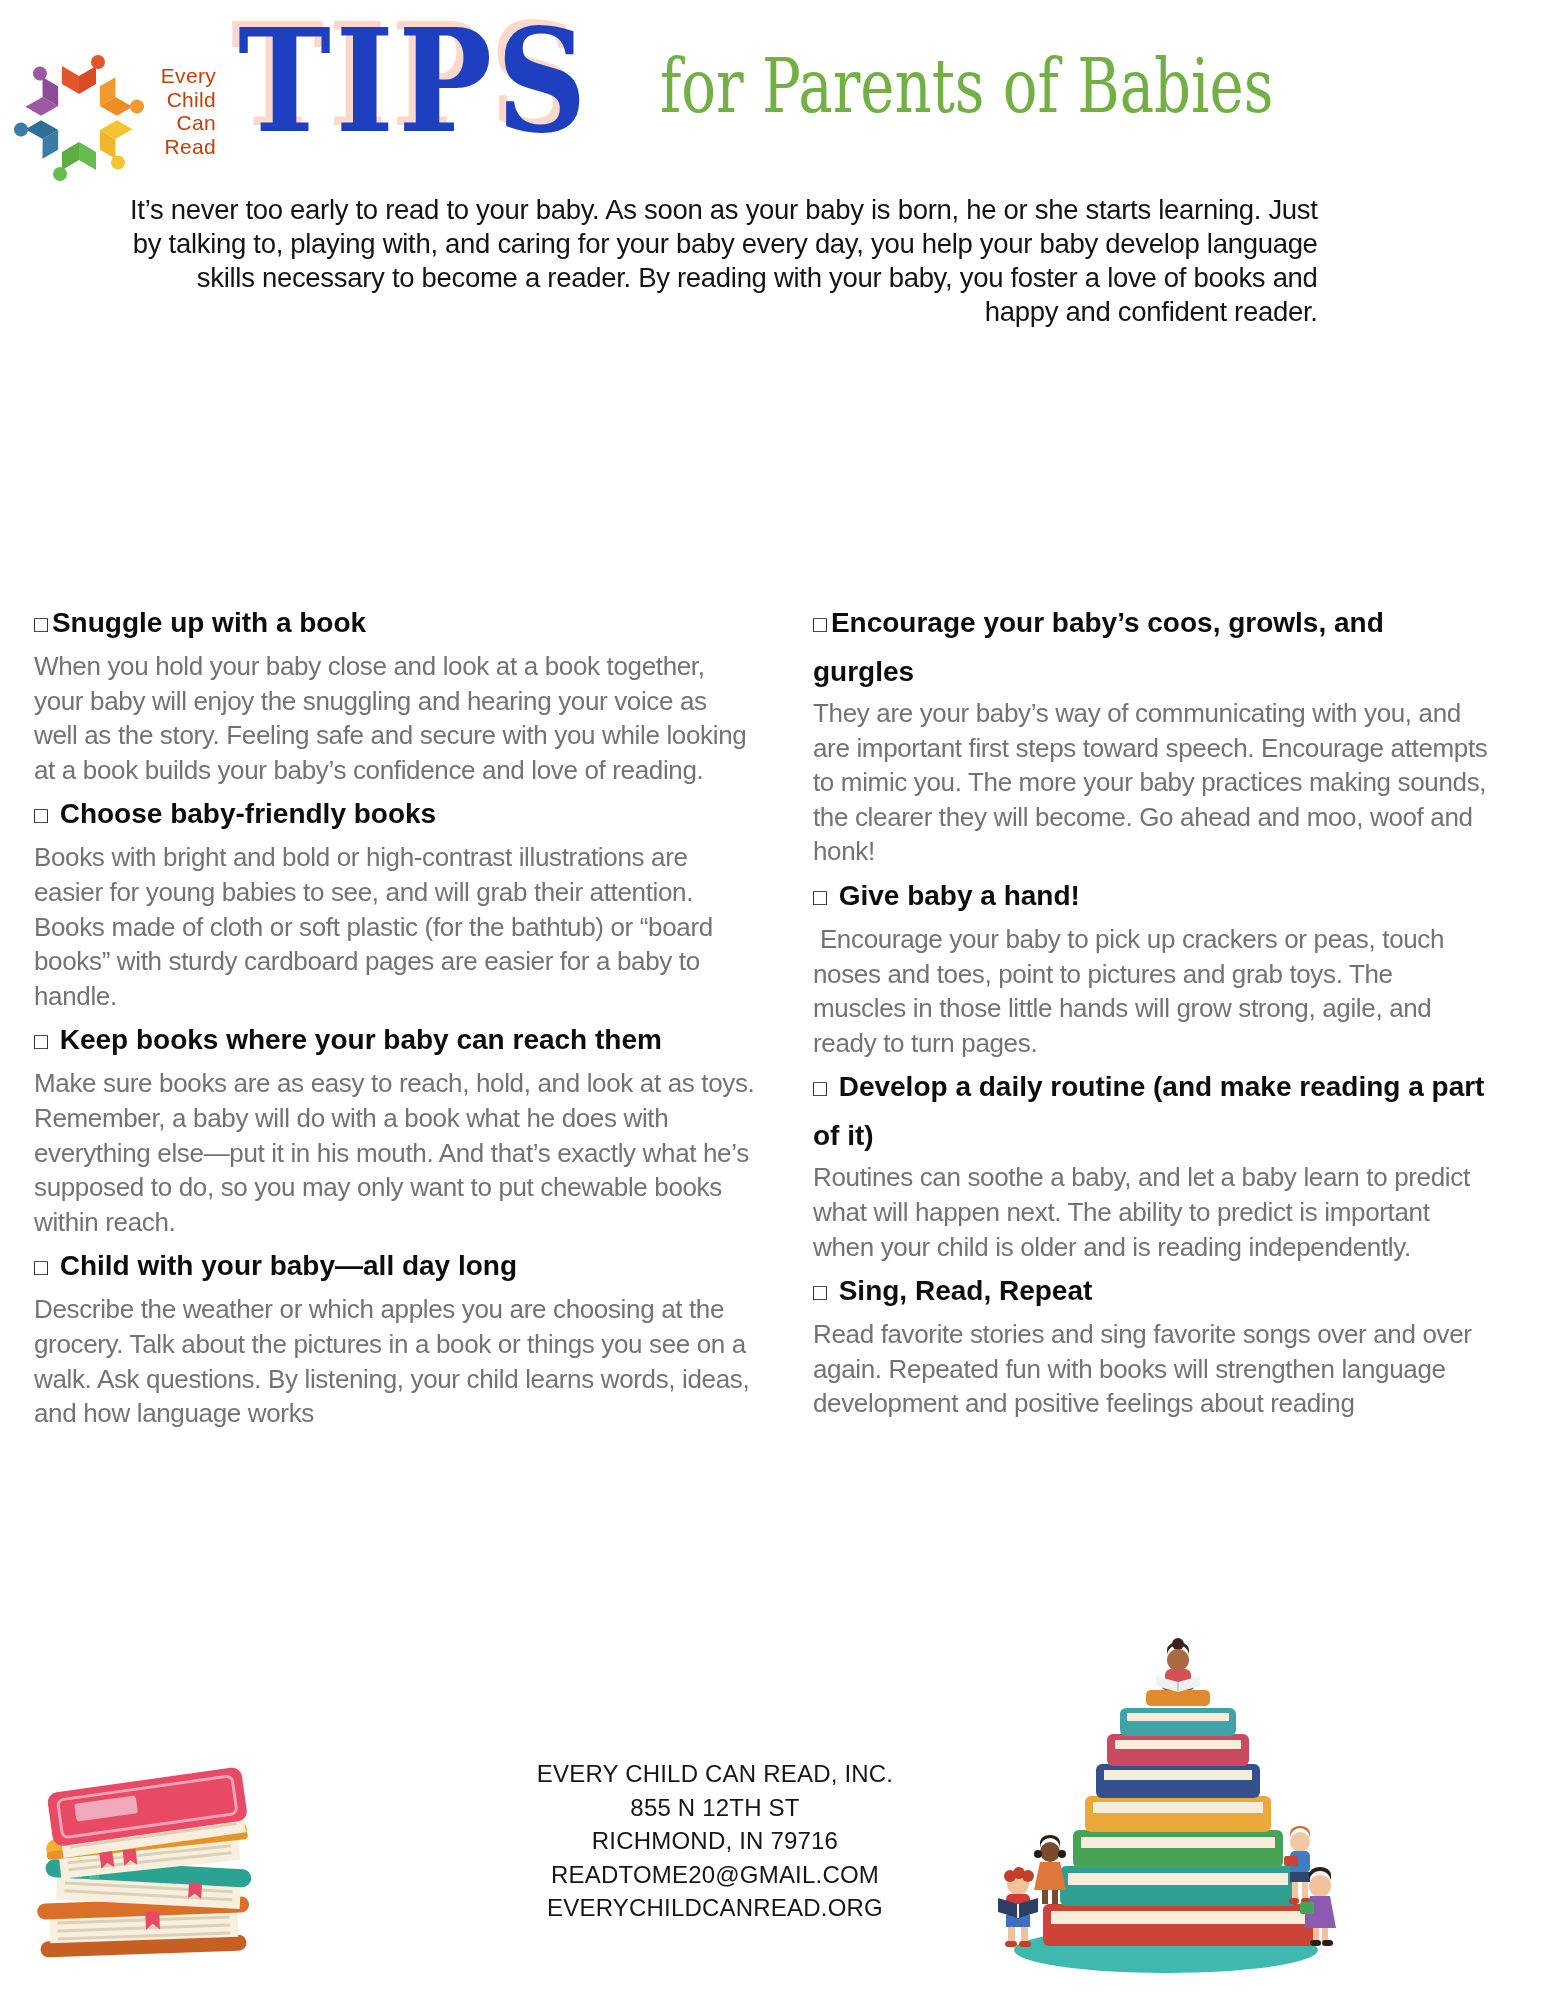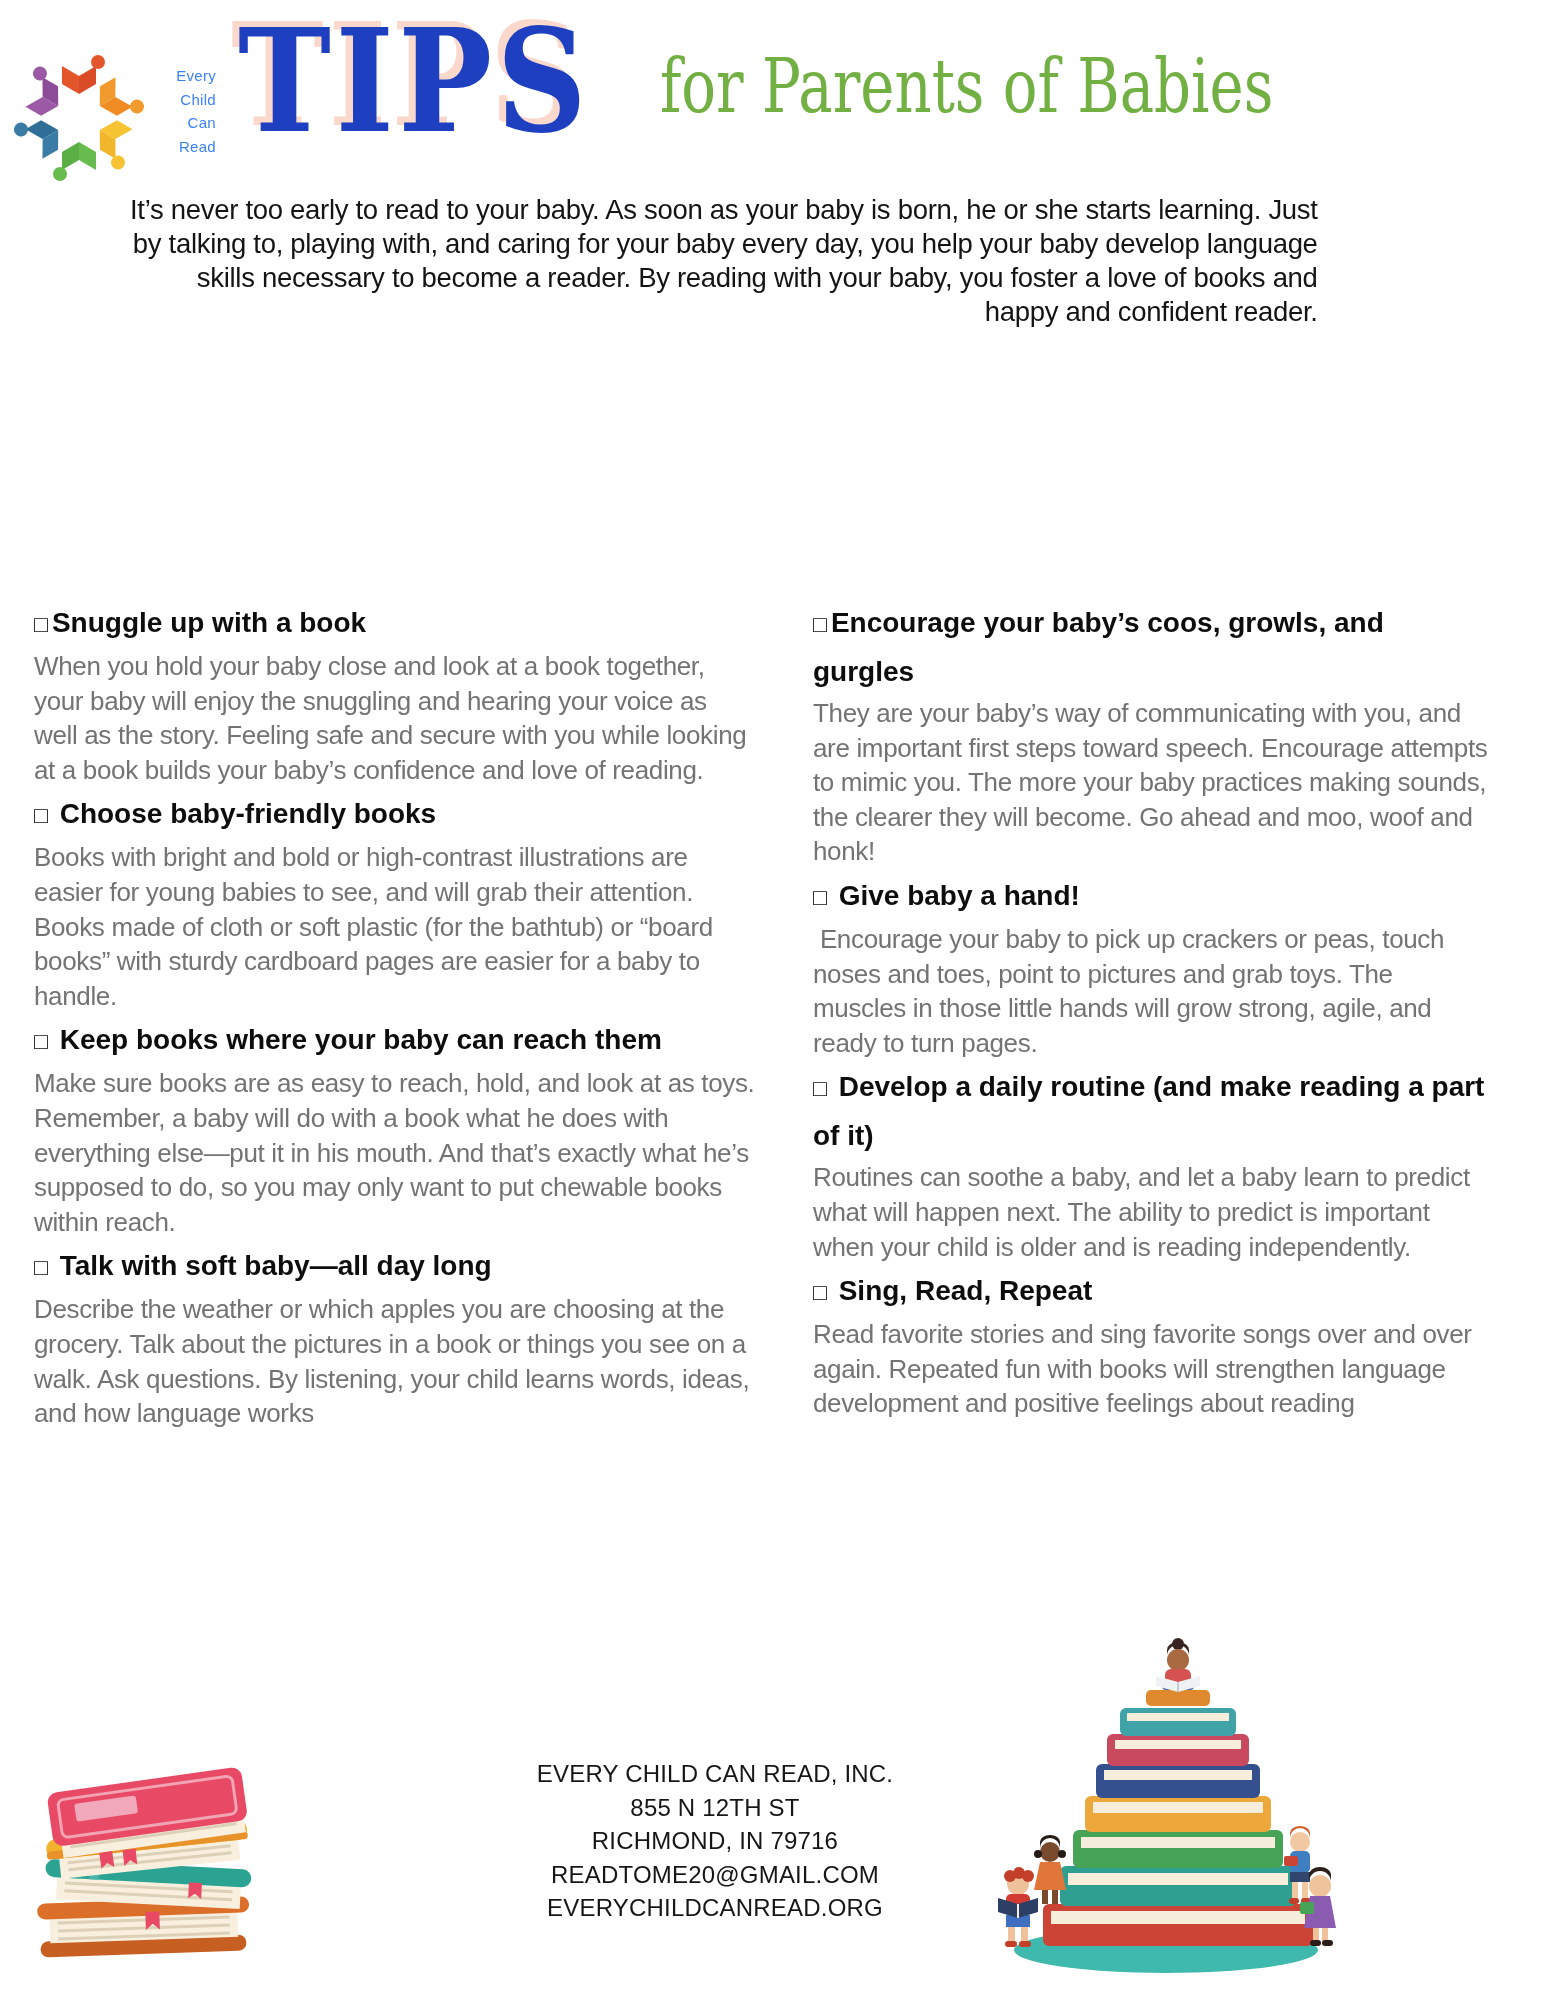--- a/index.html
+++ b/index.html
@@ -2,21 +2,21 @@
 <html><head>
 <meta charset="utf-8">
 <style>
   html,body{margin:0;padding:0;background:#ffffff;}
   .page{position:relative;width:1545px;height:2000px;background:#ffffff;overflow:hidden;
         font-family:"Liberation Sans",sans-serif;color:#222;}
 
   
   .logo-svg{position:absolute;left:14px;top:50px;}
   .logo-text{position:absolute;left:118px;top:64px;width:98px;text-align:right;
-             font-size:15px;line-height:23.5px;color:#3b82f6;letter-spacing:.3px;}
+             font-size:21px;line-height:23.5px;color:#c2410c;letter-spacing:.3px;}
   .title{position:absolute;left:238px;top:10px;
          font-family:"DejaVu Serif",serif;font-weight:bold;font-size:142px;line-height:1;
          letter-spacing:5px;color:#1d3fc0;transform:scaleX(.88);transform-origin:left top;
          text-shadow:-8px -6px 0 #fbd8cc;}
   .subtitle{position:absolute;left:660px;top:44px;
             font-family:"DejaVu Serif",serif;font-size:74px;line-height:1.15;
             color:#73b044;transform:scaleX(.78);transform-origin:left top;white-space:nowrap;}
 
   
   .intro{position:absolute;left:130px;top:193px;color:#141414;
@@ -104,21 +104,21 @@
     </div>
     <div>
       <div class="tip-heading"><span class="box">□</span><span> Choose baby-friendly books</span></div>
       <div class="tip-body">Books with bright and bold or high-contrast illustrations are easier for young babies to see, and will grab their attention. Books made of cloth or soft plastic (for the bathtub) or “board books” with sturdy cardboard pages are easier for a baby to handle.</div>
     </div>
     <div>
       <div class="tip-heading"><span class="box">□</span><span> Keep books where your baby can reach them</span></div>
       <div class="tip-body">Make sure books are as easy to reach, hold, and look at as toys. Remember, a baby will do with a book what he does with everything else—put it in his mouth. And that’s exactly what he’s supposed to do, so you may only want to put chewable books within reach.</div>
     </div>
     <div>
-      <div class="tip-heading"><span class="box">□</span><span> Talk with soft baby—all day long</span></div>
+      <div class="tip-heading"><span class="box">□</span><span> Child with your baby—all day long</span></div>
       <div class="tip-body">Describe the weather or which apples you are choosing at the grocery. Talk about the pictures in a book or things you see on a walk. Ask questions. By listening, your child learns words, ideas, and how language works</div>
     </div>
   </div>
 
   <div class="col col-right">
     <div>
       <div class="tip-heading"><span class="box">□</span><span>Encourage your baby’s coos, growls, and gurgles</span></div>
       <div class="tip-body">They are your baby’s way of communicating with you, and are important first steps toward speech. Encourage attempts to mimic you. The more your baby practices making sounds, the clearer they will become. Go ahead and moo, woof and honk!</div>
     </div>
     <div>

